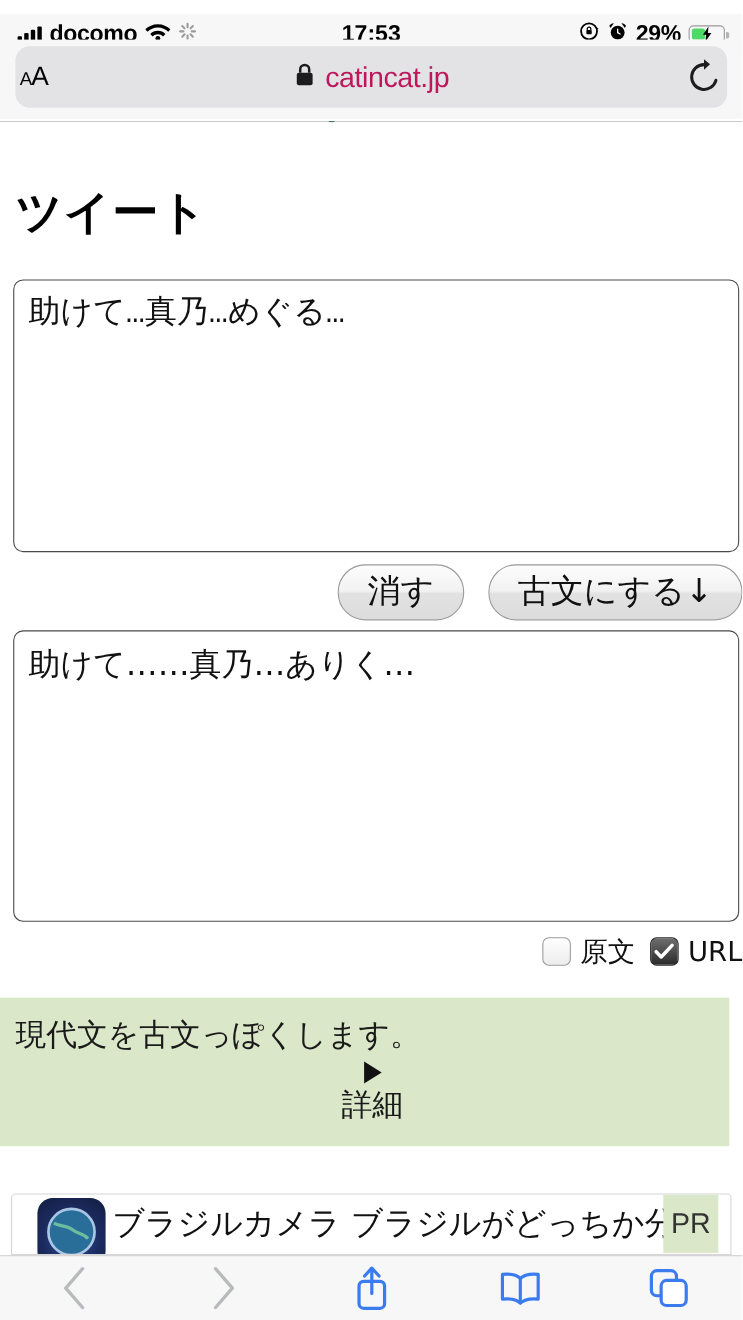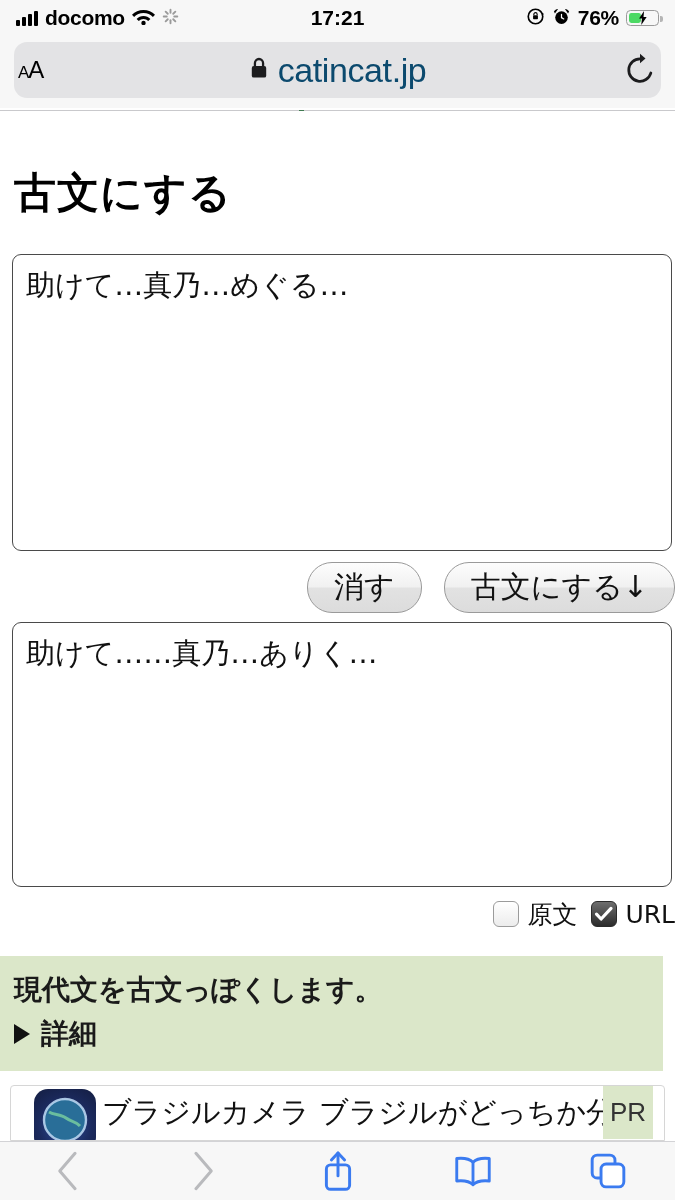--- a/index.html
+++ b/index.html
@@ -6,21 +6,21 @@
   html, body {
     width: 675px; height: 1200px;
     font-family: "Liberation Sans", "DejaVu Sans", sans-serif;
     background: #ffffff;
     overflow: hidden;
   }
   #screen { position: relative; width: 675px; height: 1200px; background:#fff; }
 
   
   .statusbar{
-    position:absolute; left:0; top:0; width:675px; height:36px;
+    position:absolute; left:0; top:13px; width:675px; height:36px;
     background:#f7f7f7;
     display:flex; align-items:center;
     padding:0 16px;
   }
   .sb-left{ display:flex; align-items:center; gap:7px; flex:1 1 0; }
   .sb-center{ flex:0 0 auto; display:flex; justify-content:center; }
   .sb-right{ display:flex; align-items:center; gap:7px; flex:1 1 0; justify-content:flex-end; }
   .sb-text{ font-size:21px; font-weight:600; color:#000; letter-spacing:-0.3px; }
   .sb-time{ font-size:21px; font-weight:600; color:#000; letter-spacing:0px; }
 
@@ -55,21 +55,21 @@
     width:100%; height:56px; background:#e3e3e5; border-radius:13px;
     display:flex; align-items:center; position:relative; padding:0 4px;
   }
   .aa{ font-size:24px; color:#000; letter-spacing:-1px; flex:0 0 auto; }
   .aa .small{ font-size:17px; }
   .url-center{
     position:absolute; left:0; right:0; top:0; bottom:0;
     display:flex; align-items:center; justify-content:center; gap:9px;
     pointer-events:none;
   }
-  .url-text{ font-size:34px; color:#0c4a6e; letter-spacing:-0.4px; }
+  .url-text{ font-size:26px; color:#be185d; letter-spacing:-0.4px; }
   .reload{ margin-left:auto; flex:0 0 auto; display:flex; align-items:center; }
 
   .toolbar-sep{
     position:absolute; left:0; top:110px; width:675px; height:1px; background:#c9c9cc;
   }
   .green-sliver{
     position:absolute; left:299px; top:110px; width:5px; height:11px;
     background:#3f7a50;
   }
 
@@ -85,21 +85,21 @@
   }
   .ta{
     display:block; width:660px; margin:33px 0 0 12px;
     border:1.5px solid #4a4a4a; border-radius:9px;
     background:#fff; color:#111;
     font-size:29px; line-height:1.35;
     padding:11px 13px;
     font-family:"DejaVu Sans","Liberation Sans",sans-serif;
     resize:none; outline:none;
   }
-  .ta1{ height:297px; }
+  .ta1{ height:248px;font-family:Liberation Mono, monospace; }
   .ta2{ height:265px; margin-top:9px; }
 
   .btn-row{ display:flex; align-items:center; margin:11px 0 0 14px; gap:22px;justify-content:flex-end; }
   .btn{
     background:linear-gradient(180deg,#fdfdfd 0%,#f1f1f1 48%,#e2e2e2 52%,#dcdcdc 100%);
     border:1.5px solid #9a9a9a; border-radius:25px;
     font-size:30px; color:#111; padding:7px 26px;
     font-family:"DejaVu Sans","Liberation Sans",sans-serif;
     white-space:nowrap; line-height:1.15;
   }
@@ -117,22 +117,22 @@
     border-color:#2b2b2b;
   }
   .cb-label{ font-size:25px; color:#111;
     font-family:"DejaVu Sans","Liberation Sans",sans-serif; }
 
   .note{
     margin:25px 0 0 0; width:663px;
     background:#dbe7c9; padding:14px 0 16px 14px;
   }
   .note-line{ font-size:28px; color:#1a1a1a; line-height:1.45;
-    font-family:"DejaVu Sans","Liberation Sans",sans-serif;font-weight:bold; }
-  .note-detail{ display:flex; align-items:center; gap:11px; margin-top:4px; }
+    font-family:"DejaVu Sans","Liberation Sans",sans-serif; }
+  .note-detail{ display:flex; align-items:center; margin-top:4px;flex-direction:column; }
   .tri{ width:0;height:0;border-left:16px solid #111;border-top:10px solid transparent;border-bottom:10px solid transparent; }
 
   
   .ad{
     position:absolute; left:10px; top:1085px; width:655px; height:56px;
     border:1px solid #d6d6d6; border-top-left-radius:4px; border-top-right-radius:4px;
     background:#fff; display:flex; align-items:center; overflow:hidden;
   }
   .ad-icon{
     width:62px; height:62px; margin-left:23px; flex:0 0 auto;
@@ -188,21 +188,21 @@
               <line x1="14.4" y1="10" x2="18" y2="10"></line>
               <line x1="4.3" y1="4.3" x2="6.8" y2="6.8"></line>
               <line x1="13.2" y1="13.2" x2="15.7" y2="15.7"></line>
               <line x1="4.3" y1="15.7" x2="6.8" y2="13.2"></line>
               <line x1="13.2" y1="6.8" x2="15.7" y2="4.3"></line>
             </g>
           </svg>
       </span>
     </div>
     <div class="sb-center">
-      <span class="sb-time">17:21</span>
+      <span class="sb-time">17:53</span>
     </div>
     <div class="sb-right">
       <span>
         <svg width="19" height="19" viewBox="0 0 22 22">
             <circle cx="11" cy="11" r="8.4" fill="none" stroke="#000" stroke-width="1.9"></circle>
             <rect x="8.2" y="9.5" width="5.6" height="4.6" rx="0.8" fill="#000"></rect>
             <path d="M9.1 9.5v-1.1a1.9 1.9 0 0 1 3.8 0v1.1" fill="none" stroke="#000" stroke-width="1.3"></path>
             <path d="M18.4 6.6l2.6 1.6-2.6 1.6z" fill="#000"></path>
           </svg>
       </span>
@@ -210,21 +210,21 @@
         <svg width="19" height="19" viewBox="0 0 22 22">
             <circle cx="11" cy="12.3" r="7.3" fill="#000"></circle>
             <path d="M2.2 5.2C3.4 3.3 5.2 2.2 7 2.4L3.4 7.6z" fill="#000"></path>
             <path d="M19.8 5.2C18.6 3.3 16.8 2.2 15 2.4l3.6 5.2z" fill="#000"></path>
             <g stroke="#fff" stroke-width="1.4" stroke-linecap="round">
               <line x1="11" y1="12.3" x2="11" y2="8.6"></line>
               <line x1="11" y1="12.3" x2="13.6" y2="13.8"></line>
             </g>
           </svg>
       </span>
-      <span class="sb-text">76%</span>
+      <span class="sb-text">29%</span>
       <span class="battery">
         <span class="battery-fill" style="width:46%"></span>
         <svg class="bolt" viewBox="0 0 12 16">
             <path d="M7.2 0L1.5 8.6h3.3L4 16l6.2-9.2H6.6z" fill="#000"></path>
           </svg>
       </span>
     </div>
   </div>
 
   <div class="urlbar-wrap">
@@ -244,21 +244,21 @@
             <path d="M13 4.4a8.6 8.6 0 1 0 8.3 10.9" fill="none" stroke="#1c1c1e" stroke-width="2.1" stroke-linecap="round"></path>
             <path d="M13 0.6v7.3l4.2-3.7z" fill="#1c1c1e"></path>
           </svg>
       </span>
     </div>
   </div>
   <div class="toolbar-sep"></div>
   <div class="green-sliver"></div>
 
   <div class="page">
-    <h1 class="page-title">古文にする</h1>
+    <h1 class="page-title">ツイート</h1>
 
     <textarea class="ta ta1" style="">助けて…真乃…めぐる…</textarea>
 
     <div class="btn-row">
       <button class="btn">消す</button>
       <button class="btn">古文にする↓</button>
     </div>
 
     <textarea class="ta ta2" style="">助けて……真乃…ありく…</textarea>
 

